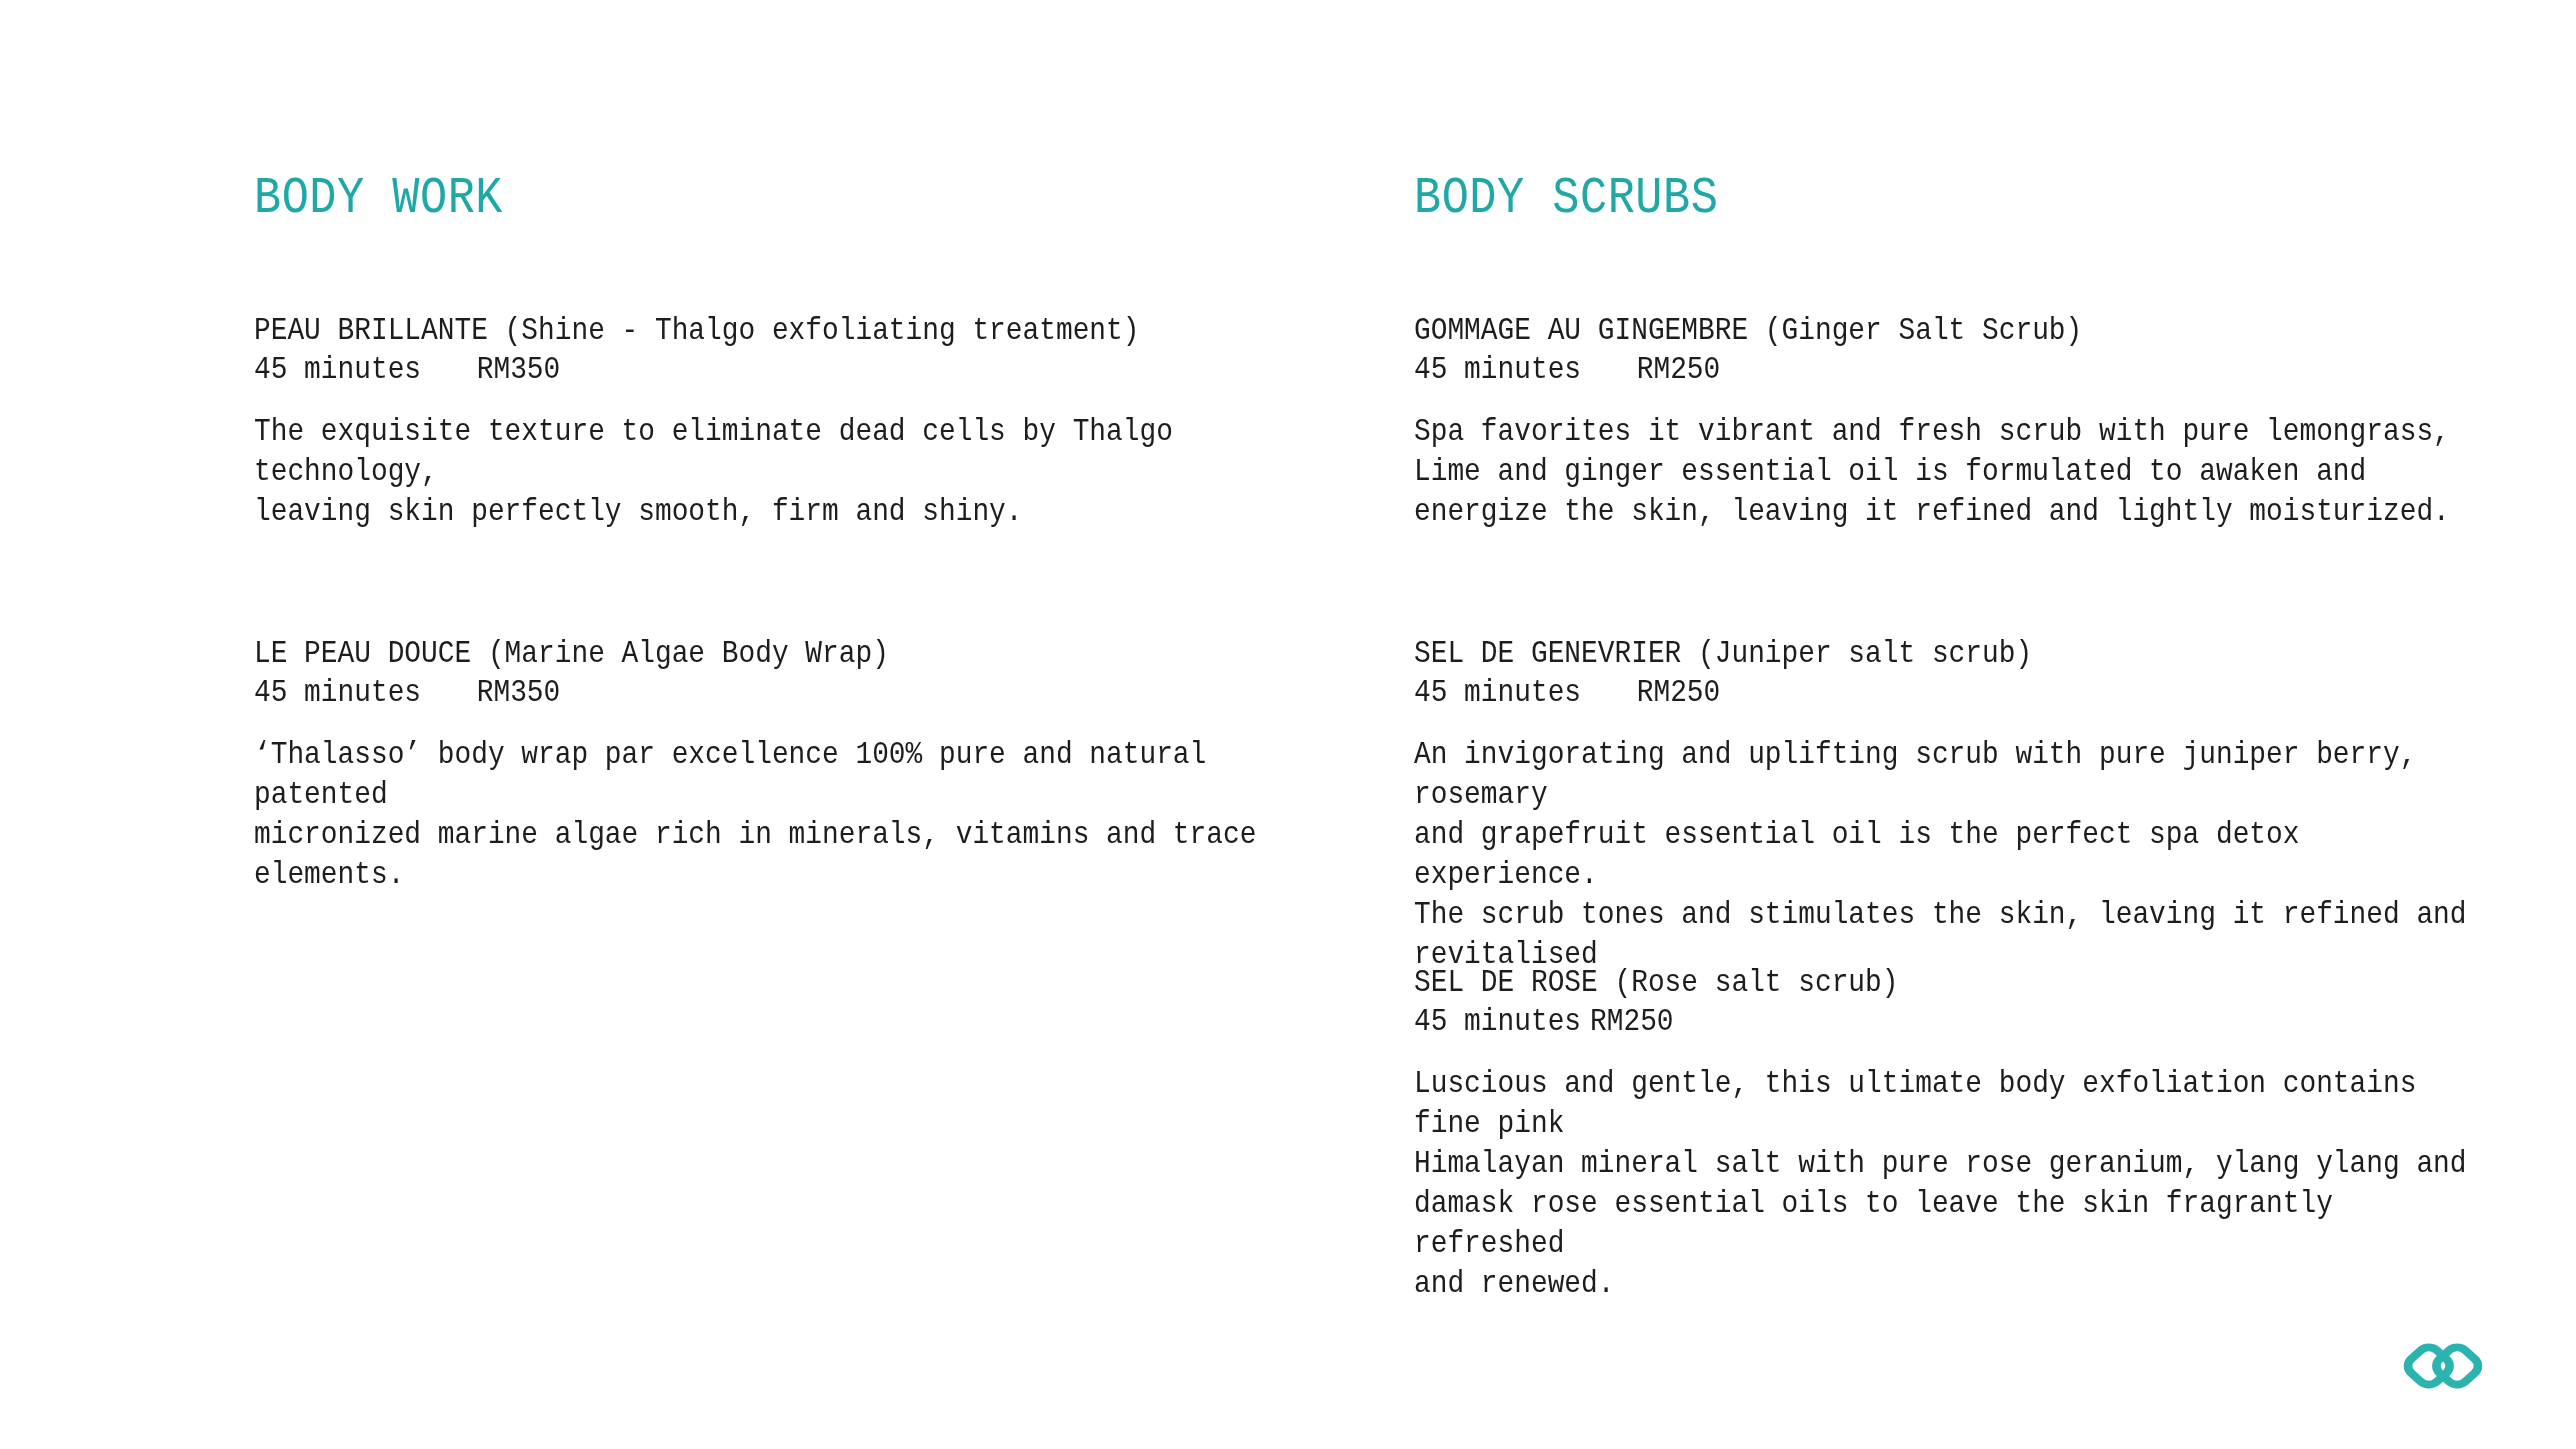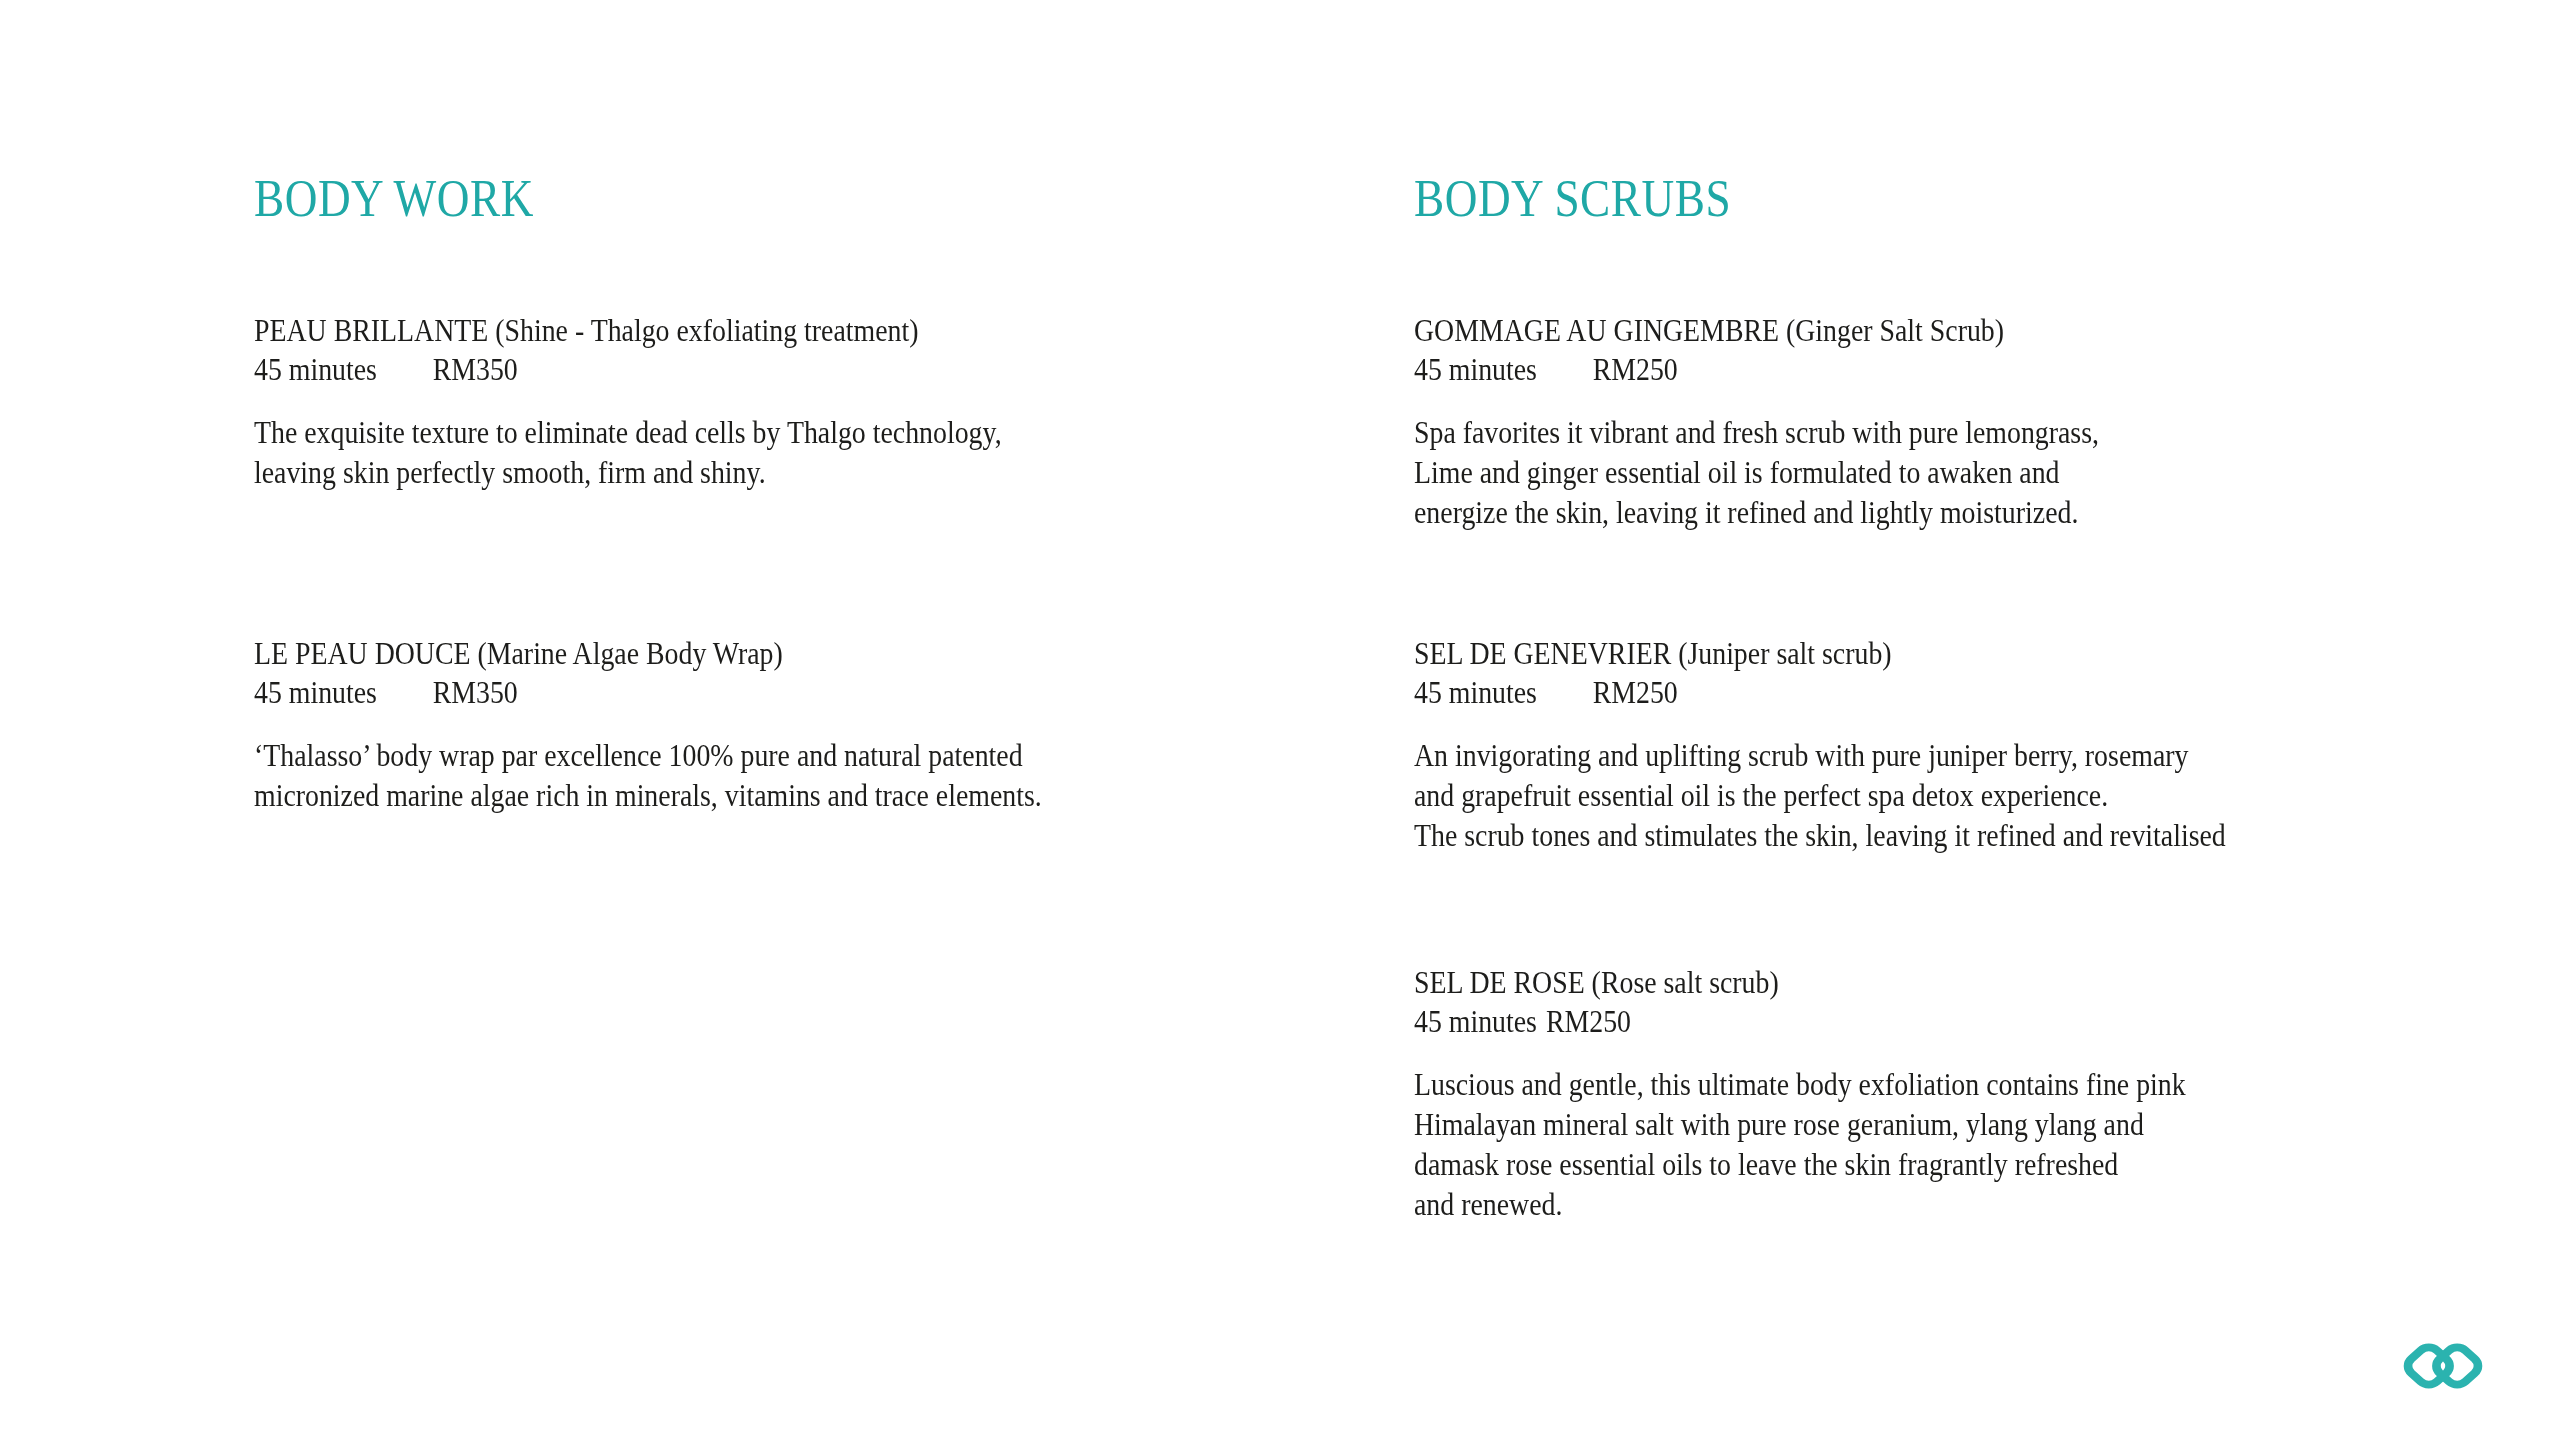--- a/index.html
+++ b/index.html
@@ -6,21 +6,21 @@
     margin: 0;
     padding: 0;
     background: #ffffff;
   }
   .page {
     position: relative;
     width: 2576px;
     height: 1449px;
     background: #ffffff;
     overflow: hidden;
-    font-family: Liberation Serif, serif;
+    font-family: Liberation Mono, monospace;
     color: #1d1d1b;
   }
   .column {
     position: absolute;
     top: 0;
     bottom: 0;
     width: 1224px;
     transform: scaleX(0.87);
     transform-origin: 0 0;
   }

